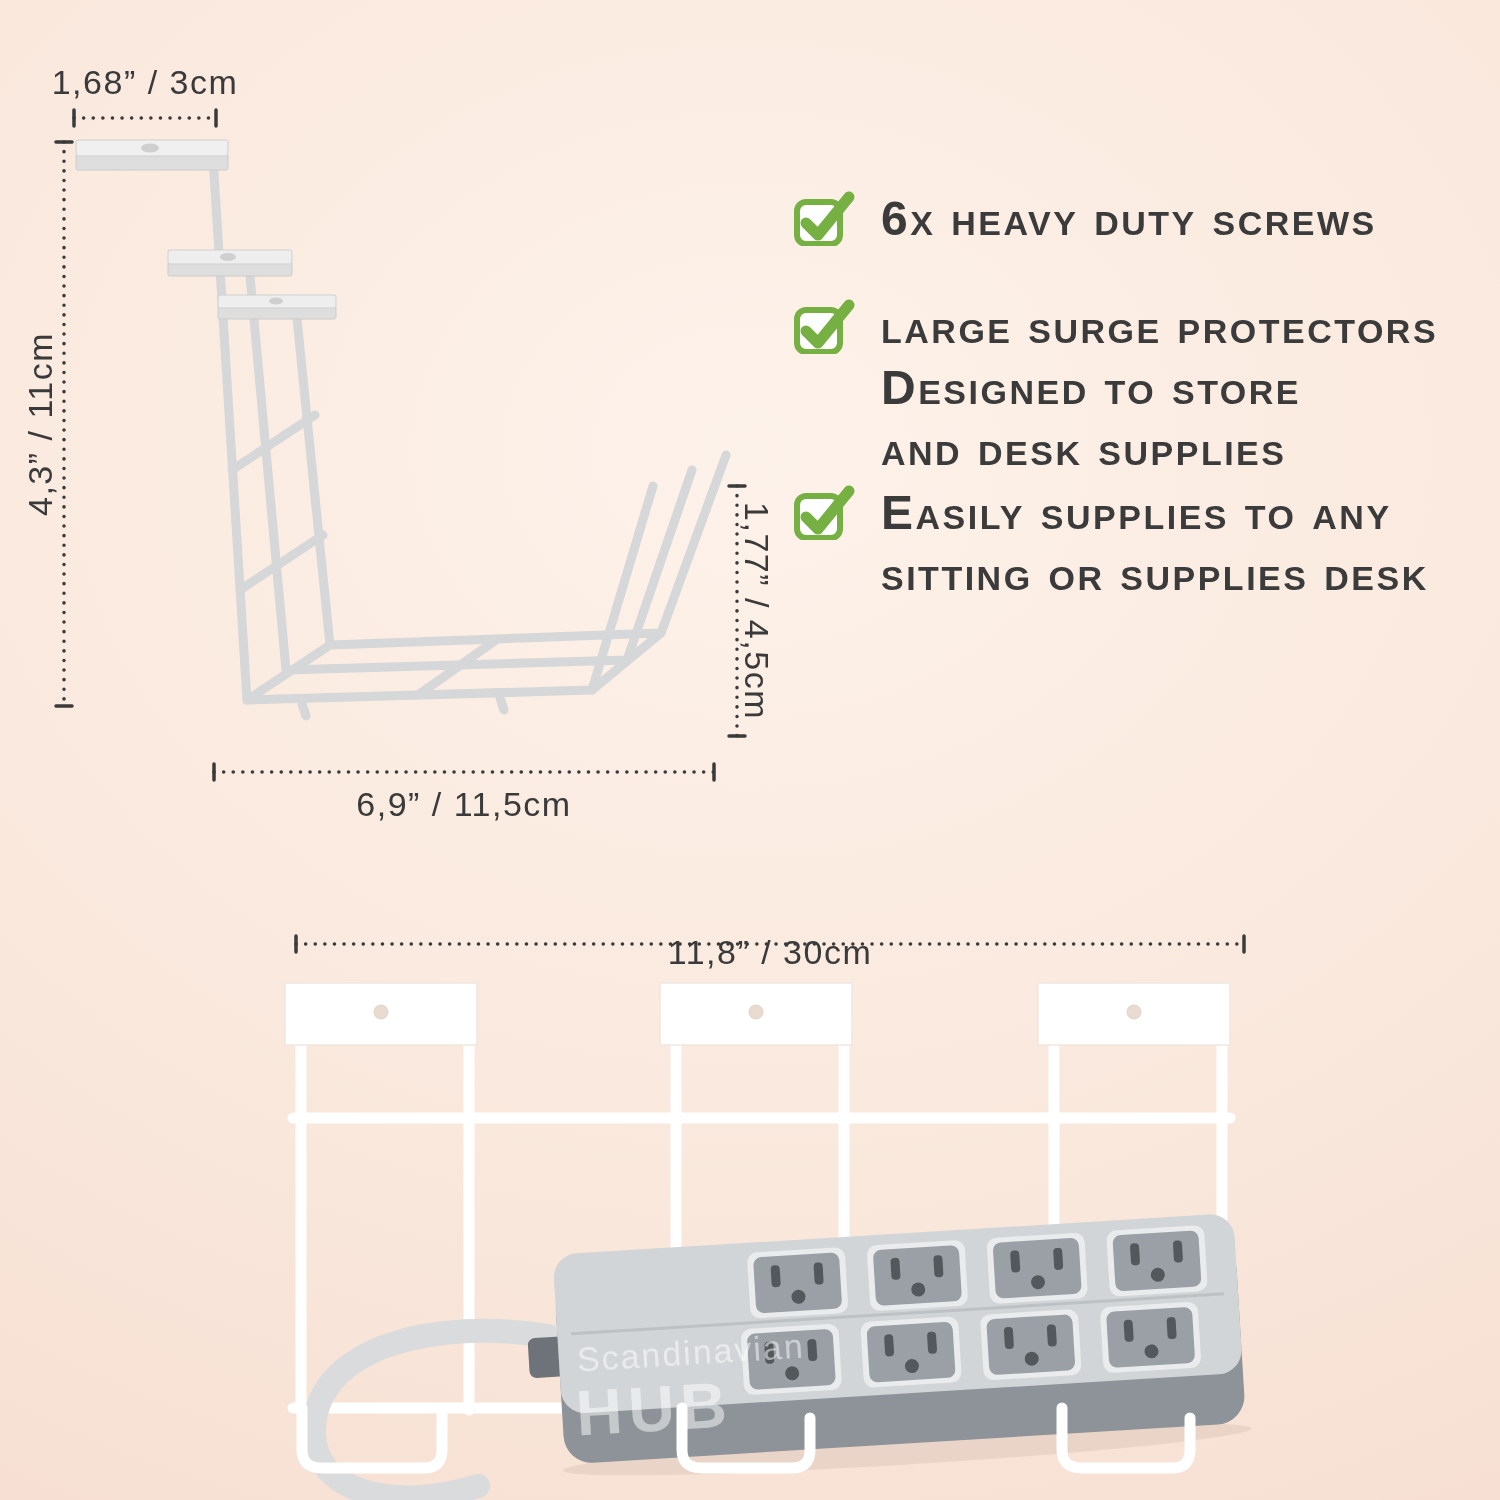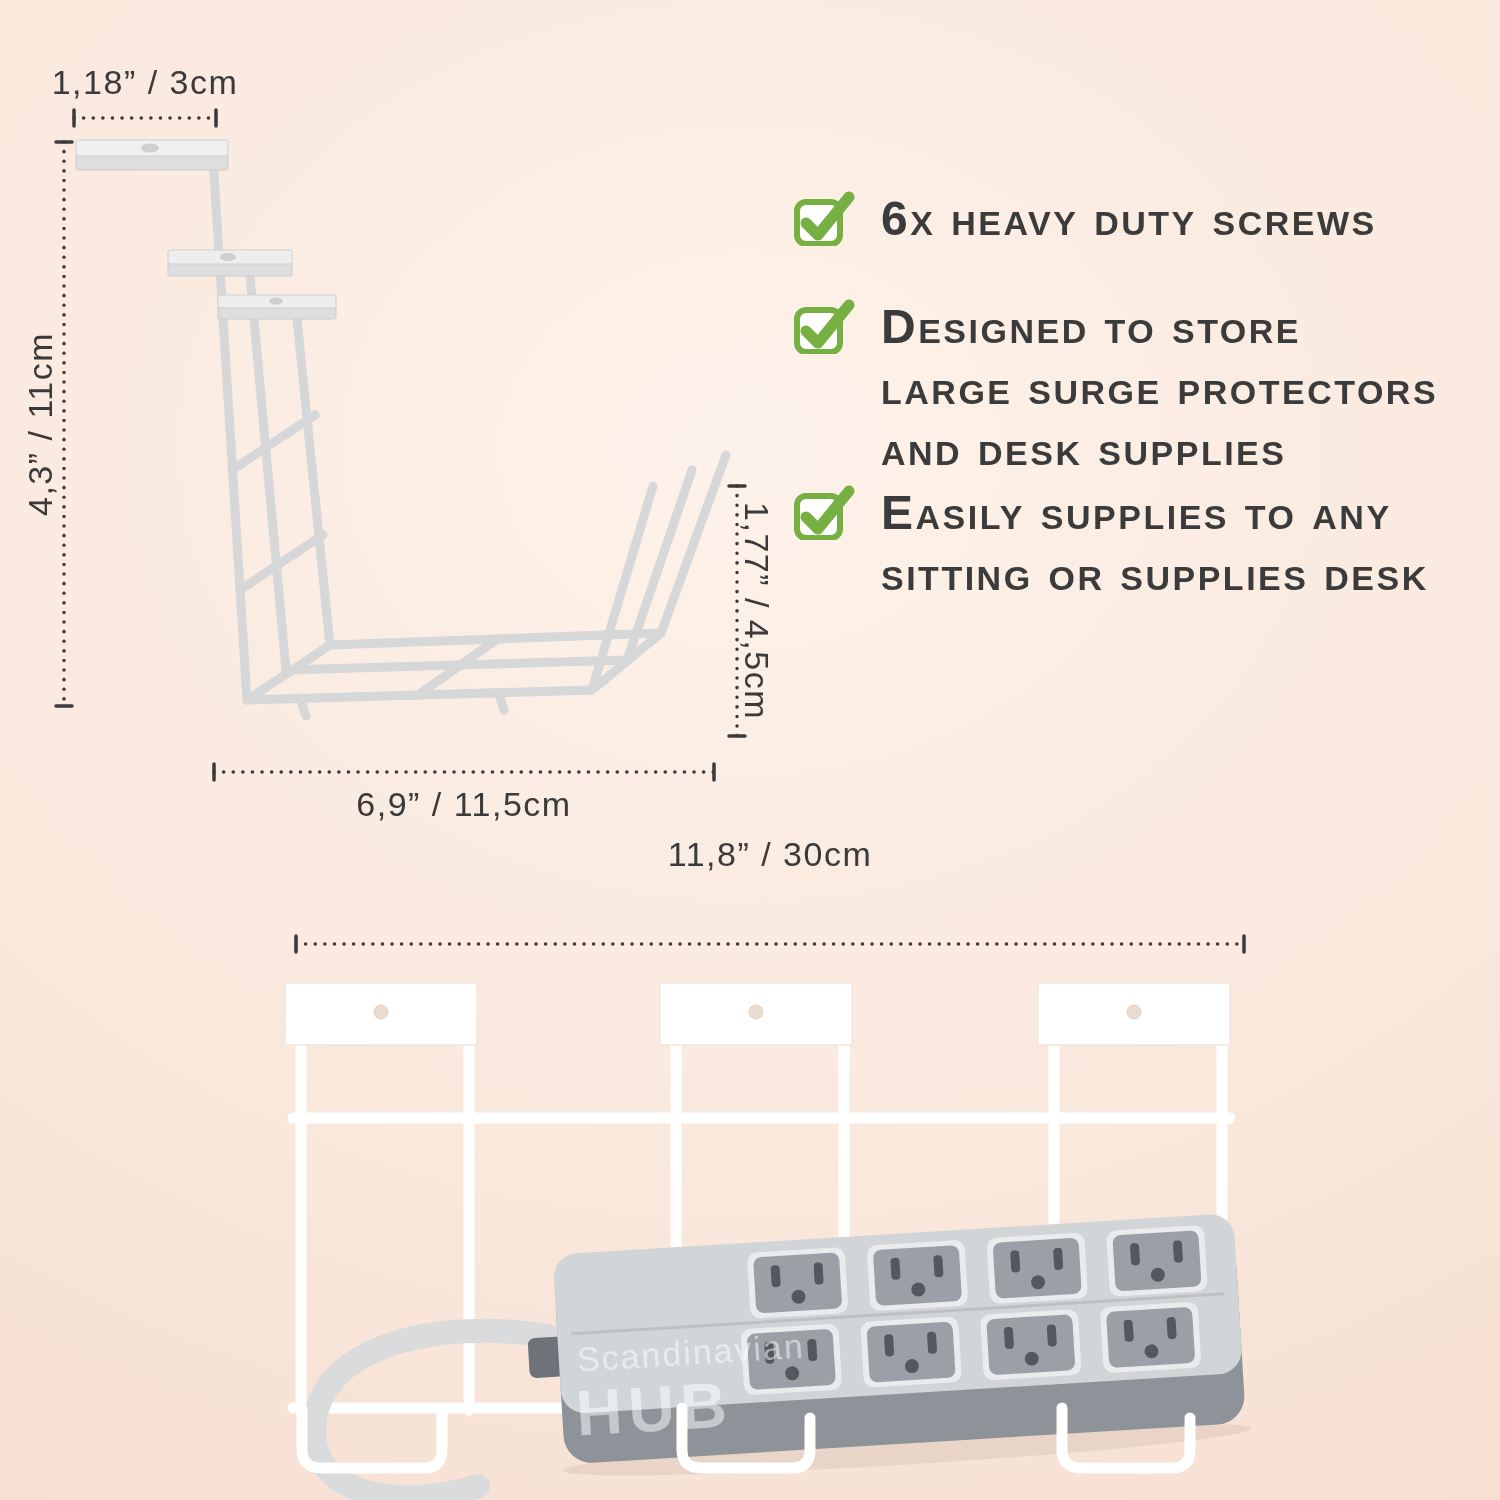--- a/index.html
+++ b/index.html
@@ -209,48 +209,48 @@
       </g>
 
       <g>
         <path class="wwire" d="M 302 1408 V 1450 Q 302 1468 322 1468 H 424 Q 442 1468 442 1450 V 1414"></path>
         <path class="wwire" d="M 682 1408 V 1450 Q 682 1468 702 1468 H 792 Q 810 1468 810 1450 V 1418"></path>
         <path class="wwire" d="M 1062 1408 V 1450 Q 1062 1468 1082 1468 H 1172 Q 1190 1468 1190 1450 V 1418"></path>
       </g>
     </g>
   </svg>
 
-  <div class="dim-label" style="left:25px;top:62px;width:240px;">1,18” / 3cm</div>
+  <div class="dim-label" style="left:25px;top:62px;width:240px;">1,68” / 3cm</div>
 
   <div class="dim-label rot-ccw" style="left:-110px;top:404px;width:300px;">4,3” / 11cm</div>
 
   <div class="dim-label rot-cw" style="left:597px;top:591px;width:320px;">1,77” / 4,5cm</div>
 
   <div class="dim-label" style="left:264px;top:784px;width:400px;">6,9” / 11,5cm</div>
 
-  <div class="dim-label" style="left:560px;top:834px;width:420px;">11,8” / 30cm</div>
+  <div class="dim-label" style="left:560px;top:932px;width:420px;">11,8” / 30cm</div>
 
   <div class="check-item" style="left:793px;top:188px;">
     <svg class="checkbox" width="62" height="56" viewBox="0 0 62 56">
       <rect class="cb-box" x="4" y="12" width="43" height="42" rx="9"></rect>
       <path class="cb-check" d="M 13 33 L 25 45 L 56 7"></path>
     </svg>
     <div>
       <div class="check-line">6x heavy duty screws</div>
     </div>
   </div>
 
   <div class="check-item" style="left:793px;top:296px;">
     <svg class="checkbox" width="62" height="56" viewBox="0 0 62 56">
       <rect class="cb-box" x="4" y="12" width="43" height="42" rx="9"></rect>
       <path class="cb-check" d="M 13 33 L 25 45 L 56 7"></path>
     </svg>
     <div>
+      <div class="check-line">large surge protectors</div>
       <div class="check-line">Designed to store</div>
-      <div class="check-line">large surge protectors</div>
       <div class="check-line">and desk supplies</div>
     </div>
   </div>
 
   <div class="check-item" style="left:793px;top:482px;">
     <svg class="checkbox" width="62" height="56" viewBox="0 0 62 56">
       <rect class="cb-box" x="4" y="12" width="43" height="42" rx="9"></rect>
       <path class="cb-check" d="M 13 33 L 25 45 L 56 7"></path>
     </svg>
     <div>

